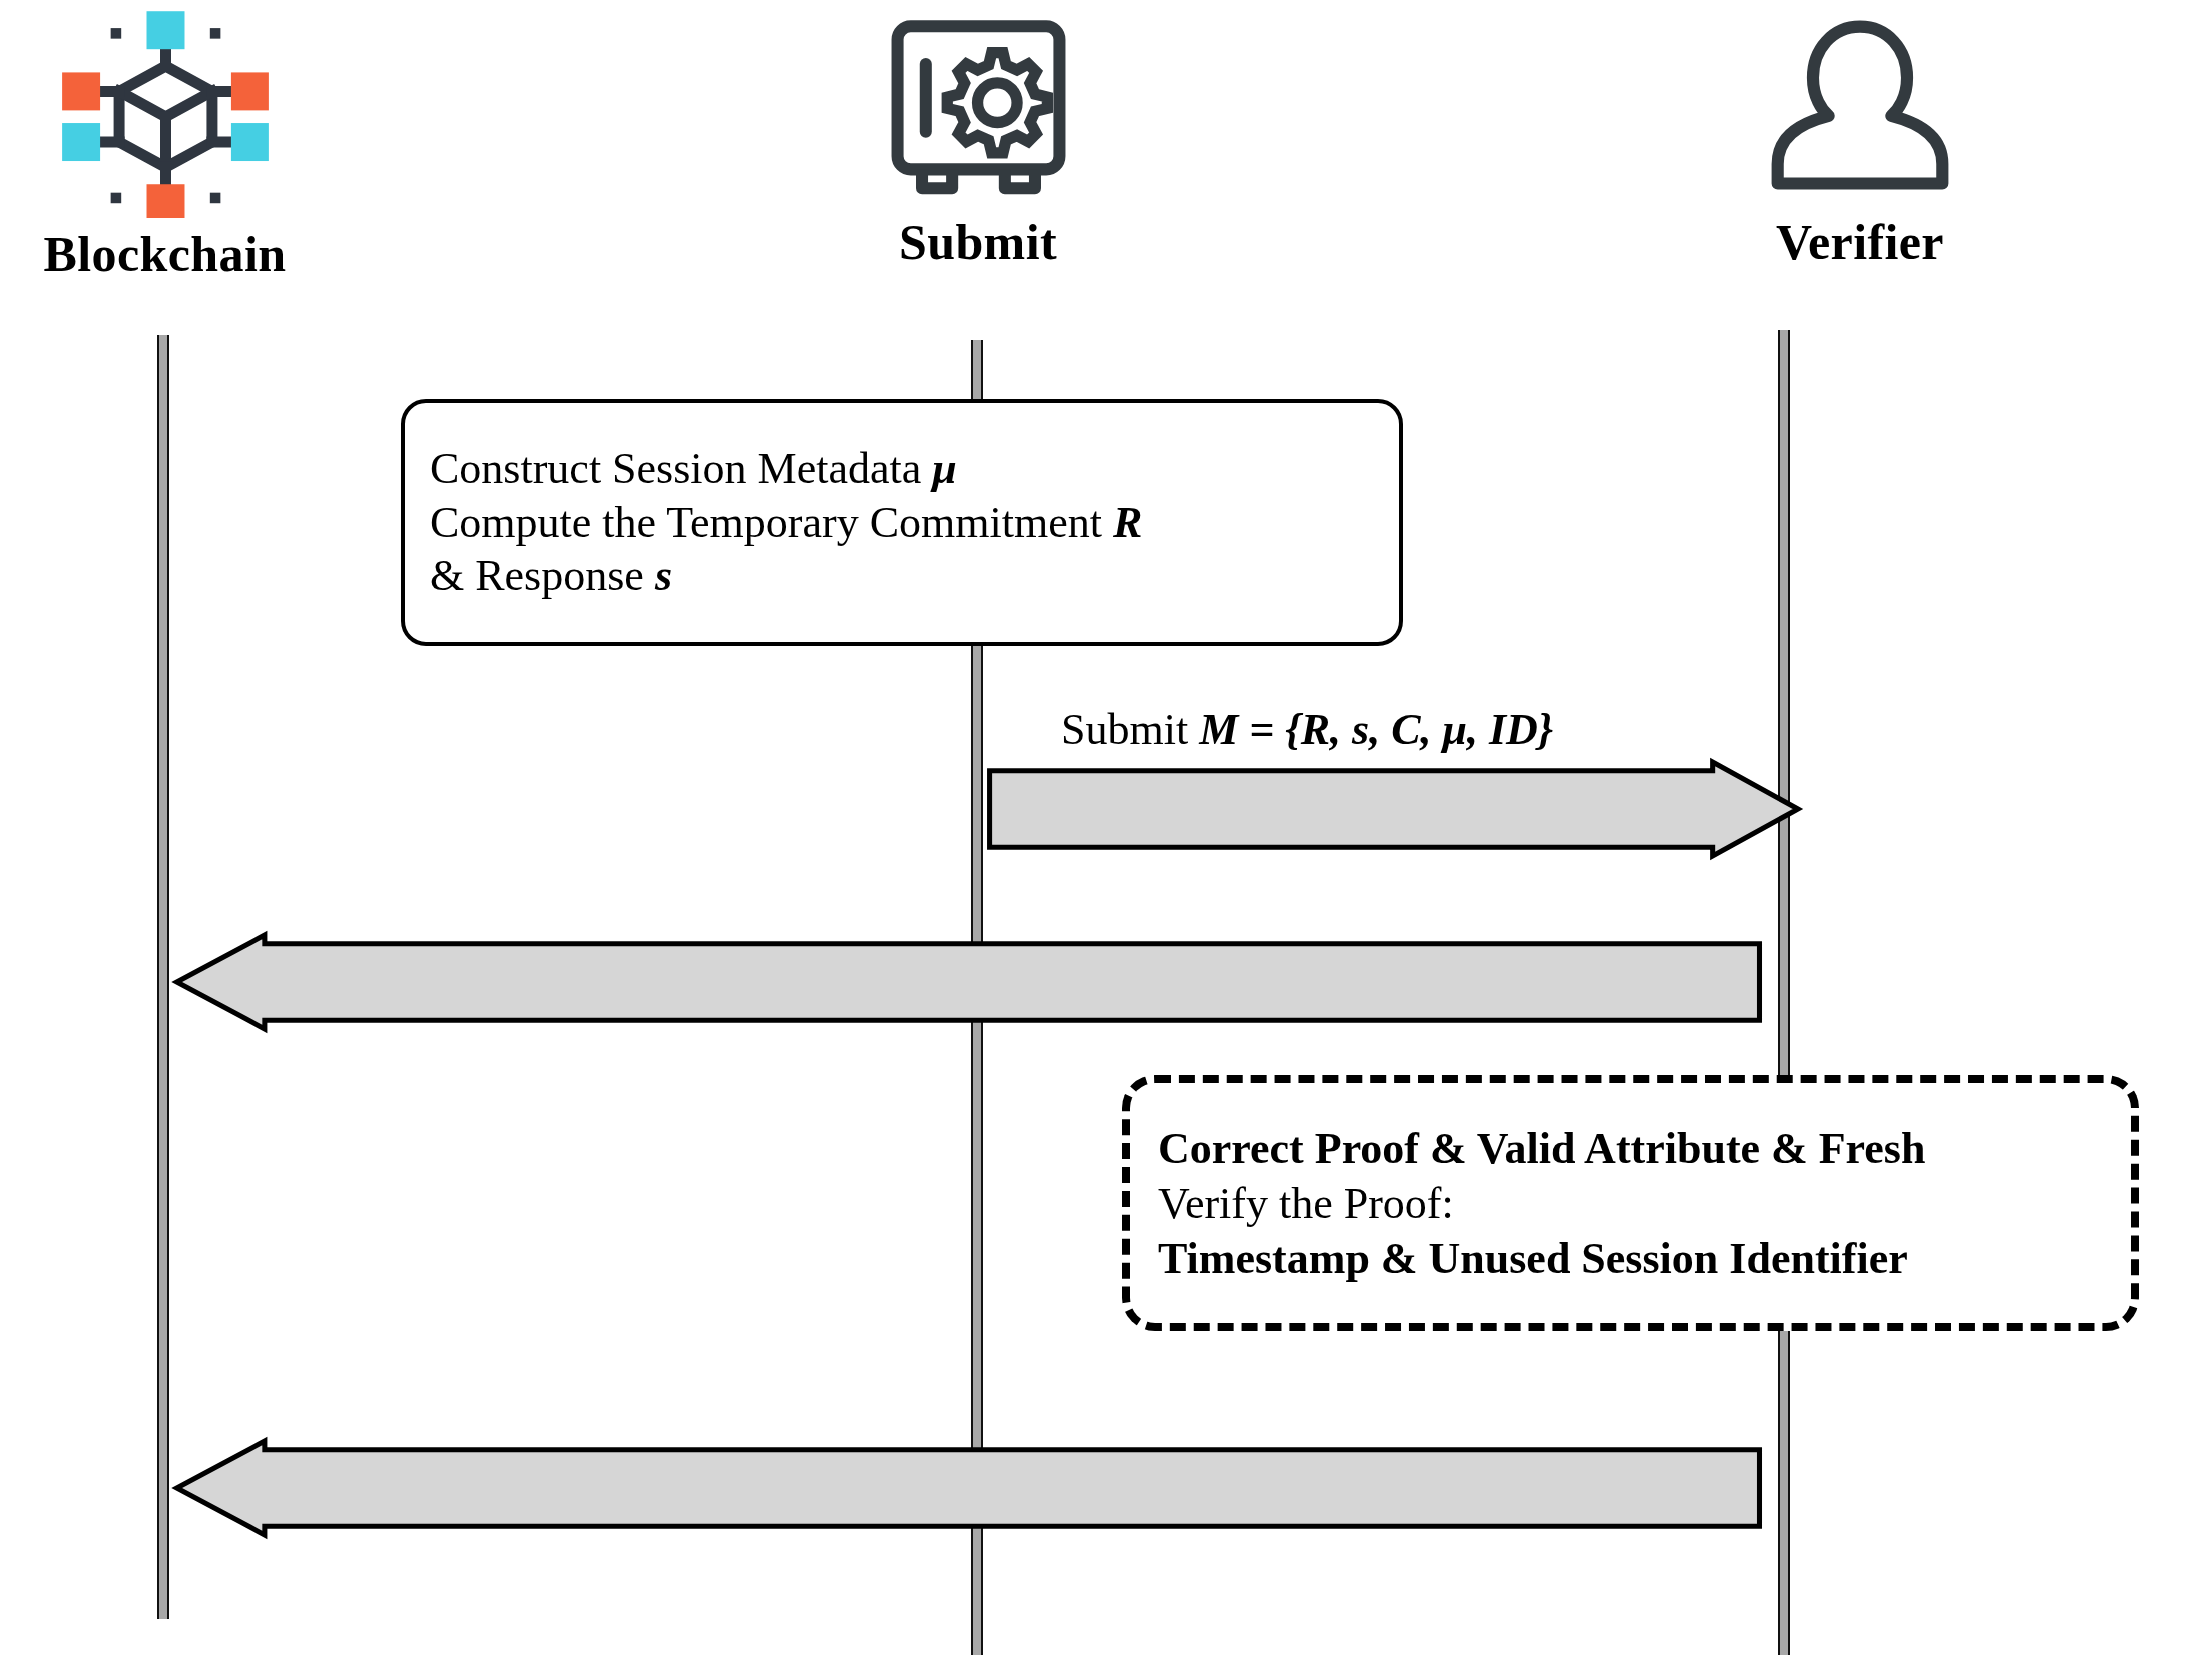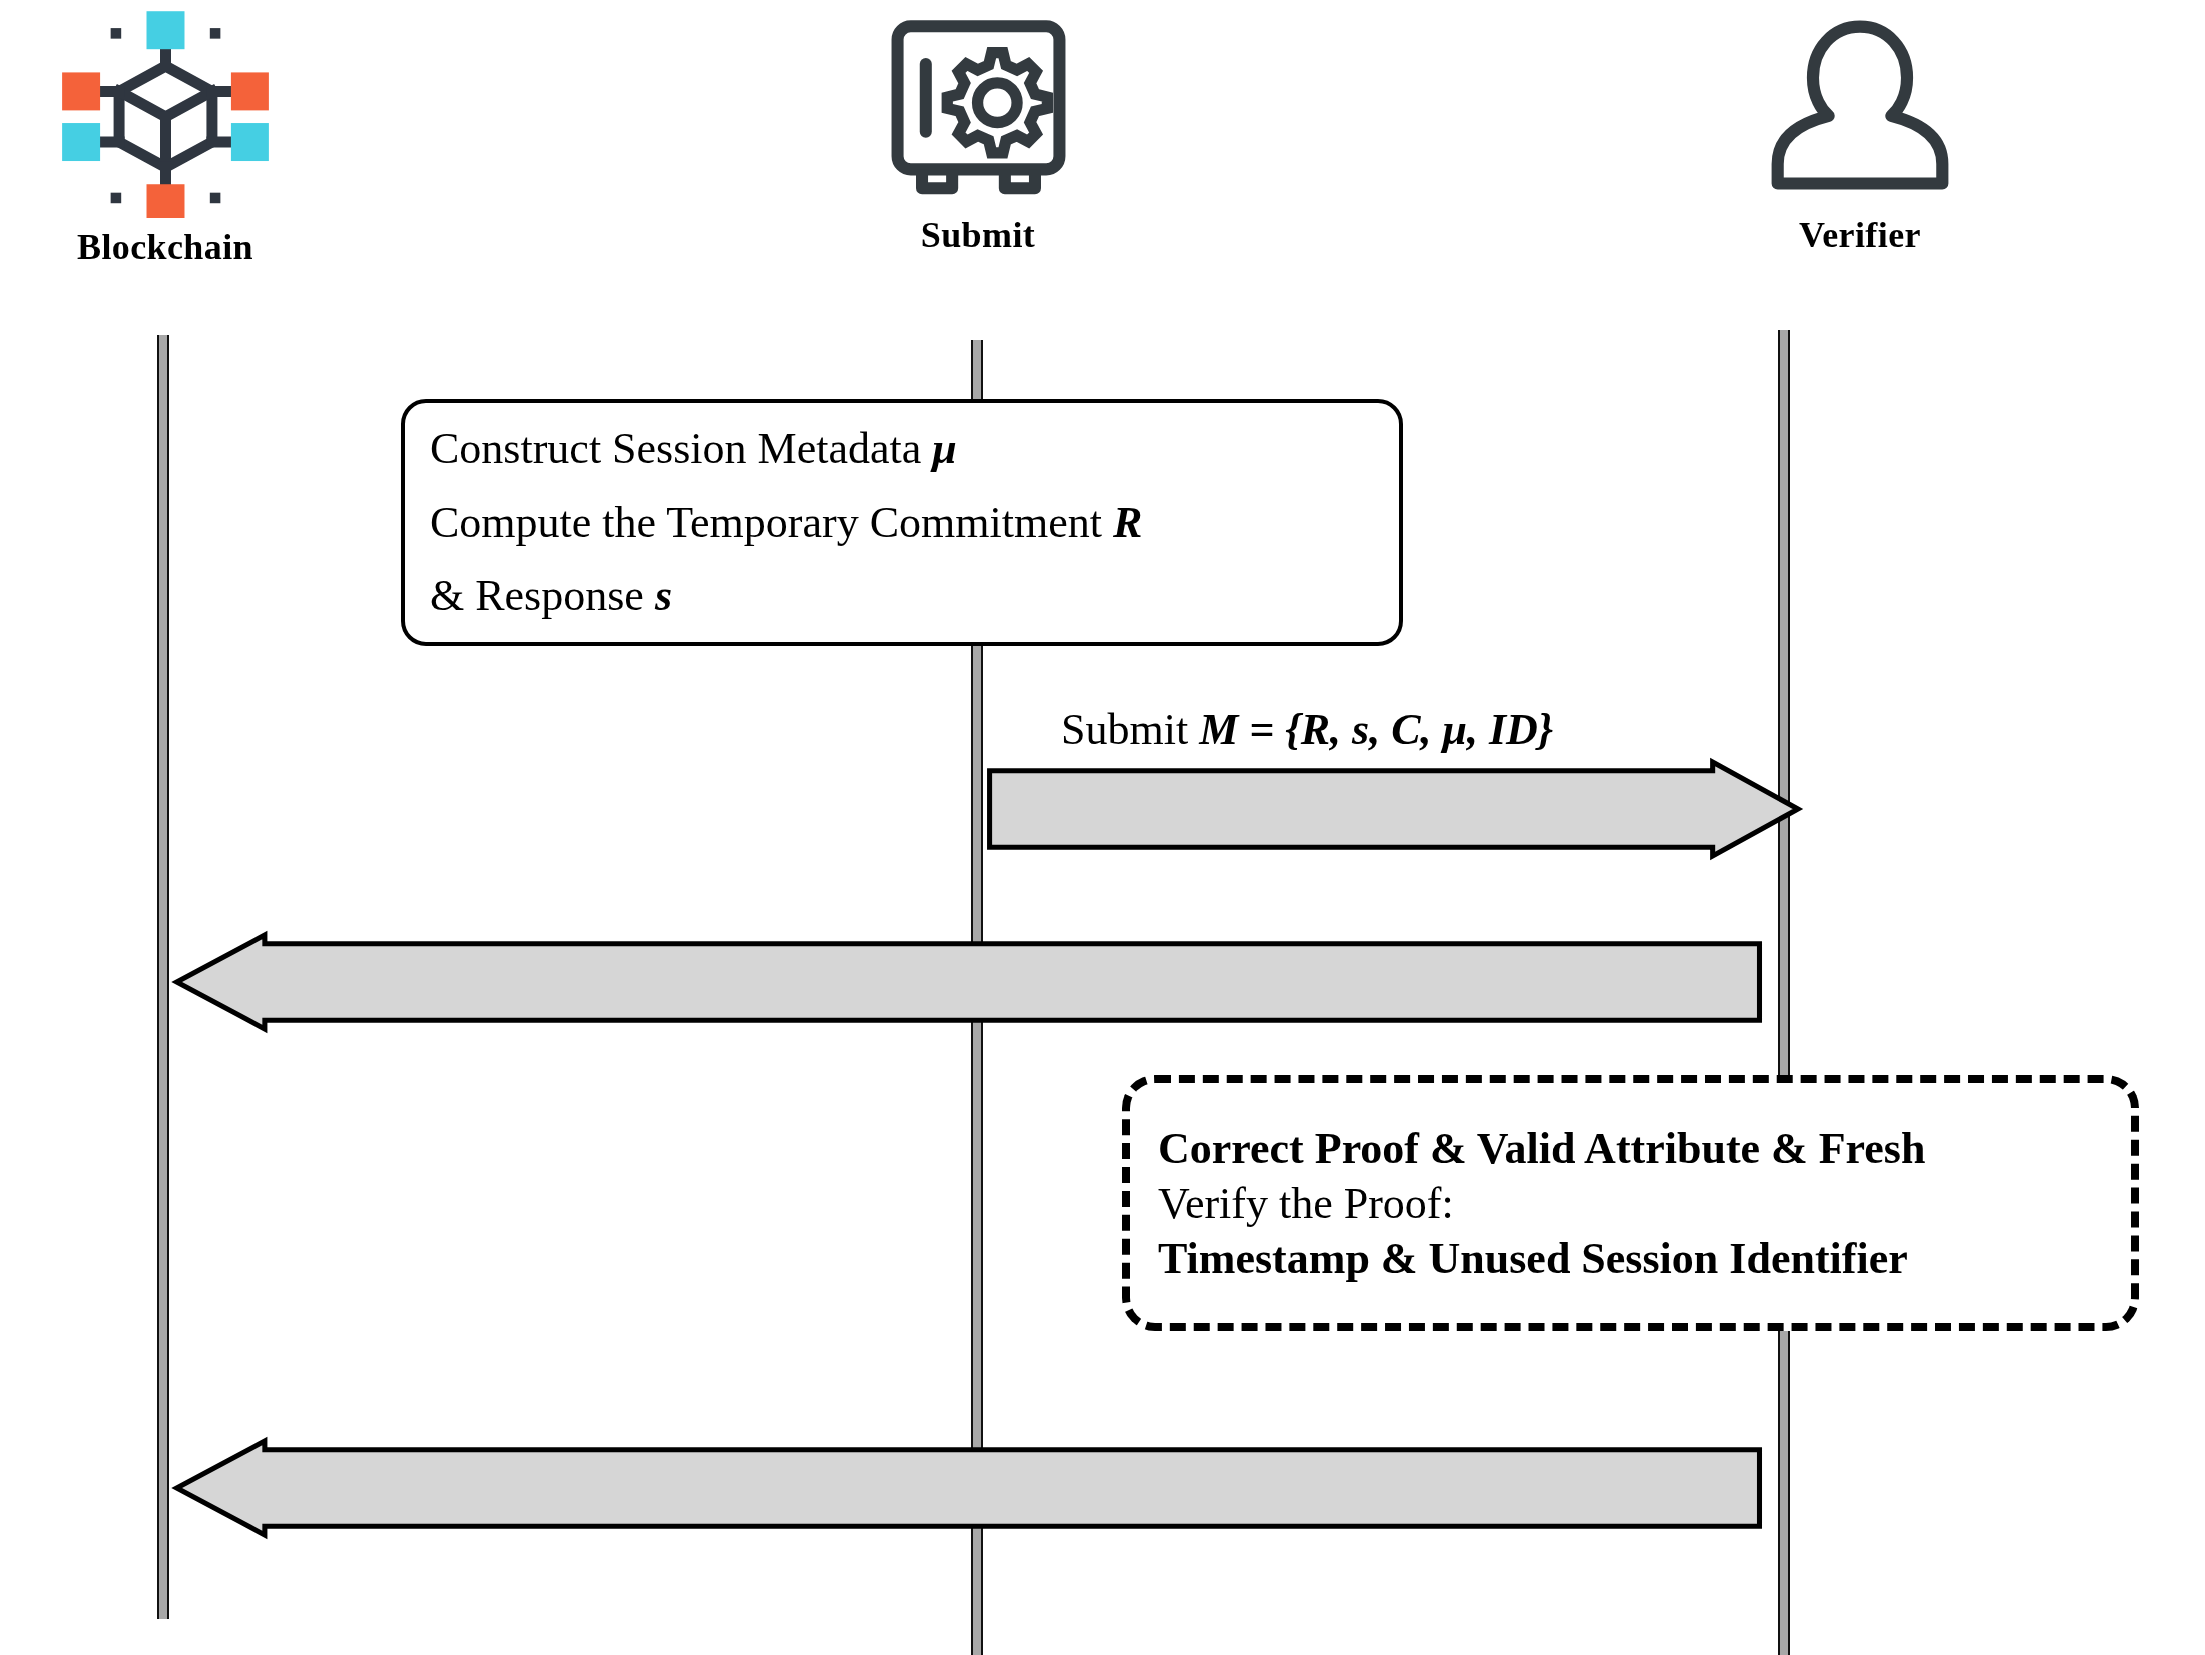--- a/index.html
+++ b/index.html
@@ -7,21 +7,21 @@
     width:2205px;height:1656px;position:relative;overflow:hidden;
     font-family:"Liberation Serif","DejaVu Serif",serif;
     color:#000;
   }
   .canvas{position:absolute;inset:0;}
 
   
   .participant{position:absolute;display:flex;flex-direction:column;align-items:center;}
   .participant .icon{display:block;}
   .participant .plabel{
-    font-weight:bold;font-size:36px;line-height:1;margin-top:7.3px;
+    font-weight:bold;font-size:50px;line-height:1;margin-top:7.3px;
     letter-spacing:0.4px;white-space:nowrap;
   }
 
   
   .lifeline{
     position:absolute;width:11.6px;
     background:#a8a8a8;
     border-left:2.9px solid #111;
     border-right:2.9px solid #111;
     box-sizing:border-box;
@@ -124,21 +124,21 @@
                  C69.5,50.5 74,44 74,34 C74,19.5 64,8 50,8 Z" fill="none" stroke="#333a3f" stroke-width="6.2" stroke-linejoin="round"></path>
       </svg>
     </span>
     <span class="plabel">Verifier</span>
   </div>
 
   <div class="lifeline" style="left:157px;top:335px;height:1284px;"></div>
   <div class="lifeline" style="left:971px;top:340px;height:1316px;"></div>
   <div class="lifeline" style="left:1778px;top:330px;height:1325px;"></div>
 
-  <div class="note" style="left:401px;top:399px;width:1002px;height:247px;gap:20px;">
+  <div class="note" style="left:401px;top:399px;width:1002px;height:247px;">
     <div class="line">
       <span>Construct Session Metadata </span><span class="ital">μ</span>
     </div>
     <div class="line">
       <span>Compute the Temporary Commitment </span><span class="ital">R</span>
     </div>
     <div class="line">
       <span>&amp; Response </span><span class="ital">s</span>
     </div>
   </div>

